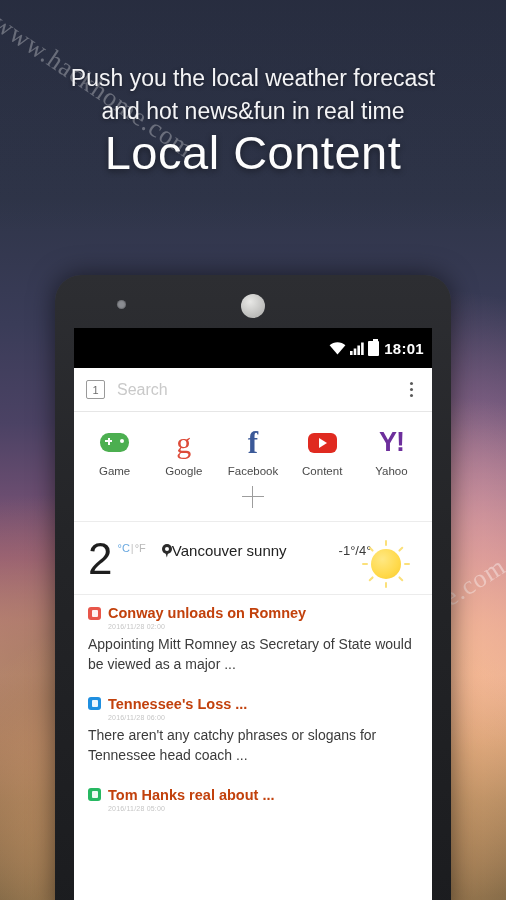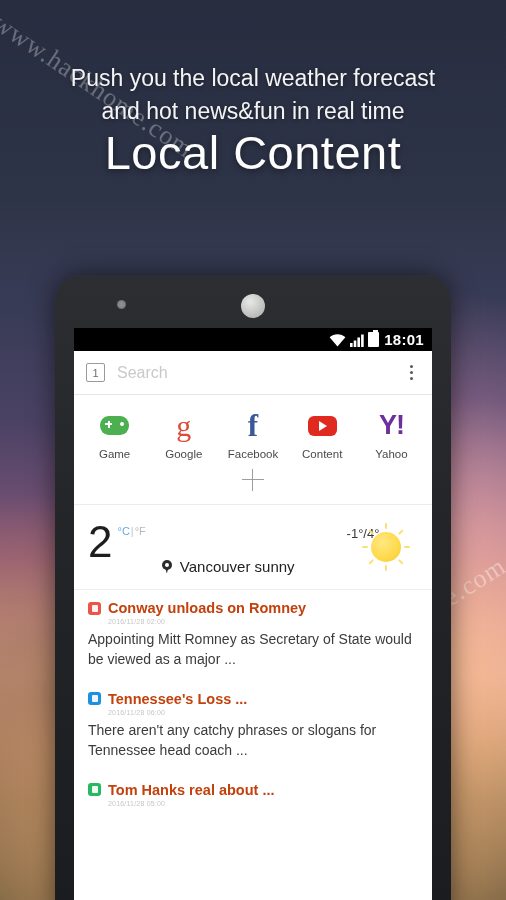--- a/index.html
+++ b/index.html
@@ -89,21 +89,21 @@
              background:radial-gradient(circle at 38% 32%,#e8e8e6 0%,#c3c3c1 58%,#a9a9a7 100%); }
 
   
   #screen {
     position:absolute; left:19px; top:53px; right:19px; bottom:0;
     background:#ffffff; overflow:hidden;
   }
 
   
   #statusbar {
-    height:23px; background:#000;
+    height:40px; background:#000;
     display:flex; align-items:center; justify-content:flex-end;
     padding-right:8px; gap:4px;
   }
   #statusbar .sb-ic { display:flex; align-items:center; }
   #clock { color:#fff; font-size:15px; font-weight:700; letter-spacing:.3px; margin-left:1px; }
   #batt { width:11px; height:15px; border:2px solid #fff; border-radius:1px; position:relative; background:#fff; }
   #batt:before { content:""; position:absolute; left:3px; top:-4px; width:5px; height:2px; background:#fff; }
 
   
   #searchbar {
@@ -149,21 +149,21 @@
   .divider { height:1px; background:#ececec; margin:0 0 0 0; }
 
   
   #weather { display:flex; align-items:flex-start; padding:16px 16px 14px 14px; position:relative; }
   #wx-temp { font-size:44px; color:#1e1e1e; line-height:42px; font-weight:400; }
   #wx-units { margin:4px 0 0 5px; font-size:11px; display:flex; align-items:flex-start; }
   #wx-c { color:#6aa9e0; }
   #wx-sep { color:#c4c4c4; margin:0 1px; }
   #wx-f { color:#b9b9b9; }
   #wx-mid { margin-left:16px; padding-top:4px; }
-  #wx-loc-line { display:flex; align-items:center; gap:8px;margin-top:33px; }
+  #wx-loc-line { display:flex; align-items:center; gap:0; }
   #pin { width:10px; height:14px; position:relative; flex:0 0 auto; }
   #pin:before { content:""; position:absolute; left:0; top:0; width:10px; height:10px;
                 border-radius:50% 50% 50% 50%; background:#2b2b2b; }
   #pin:after  { content:""; position:absolute; left:3px; top:7px; width:4px; height:7px;
                 background:#2b2b2b; clip-path:polygon(0 0,100% 0,50% 100%); }
   #pin em { position:absolute; left:3px; top:3px; width:4px; height:4px; background:#fff; border-radius:50%; }
   #wx-loc { font-size:15px; color:#222; }
   #wx-range { font-size:13px; color:#3a3a3a; margin:5px 0 0 52px; }
   #sun { position:absolute; right:22px; top:18px; width:48px; height:48px; }
   #sun-core { position:absolute; left:9px; top:9px; width:30px; height:30px; border-radius:50%;

